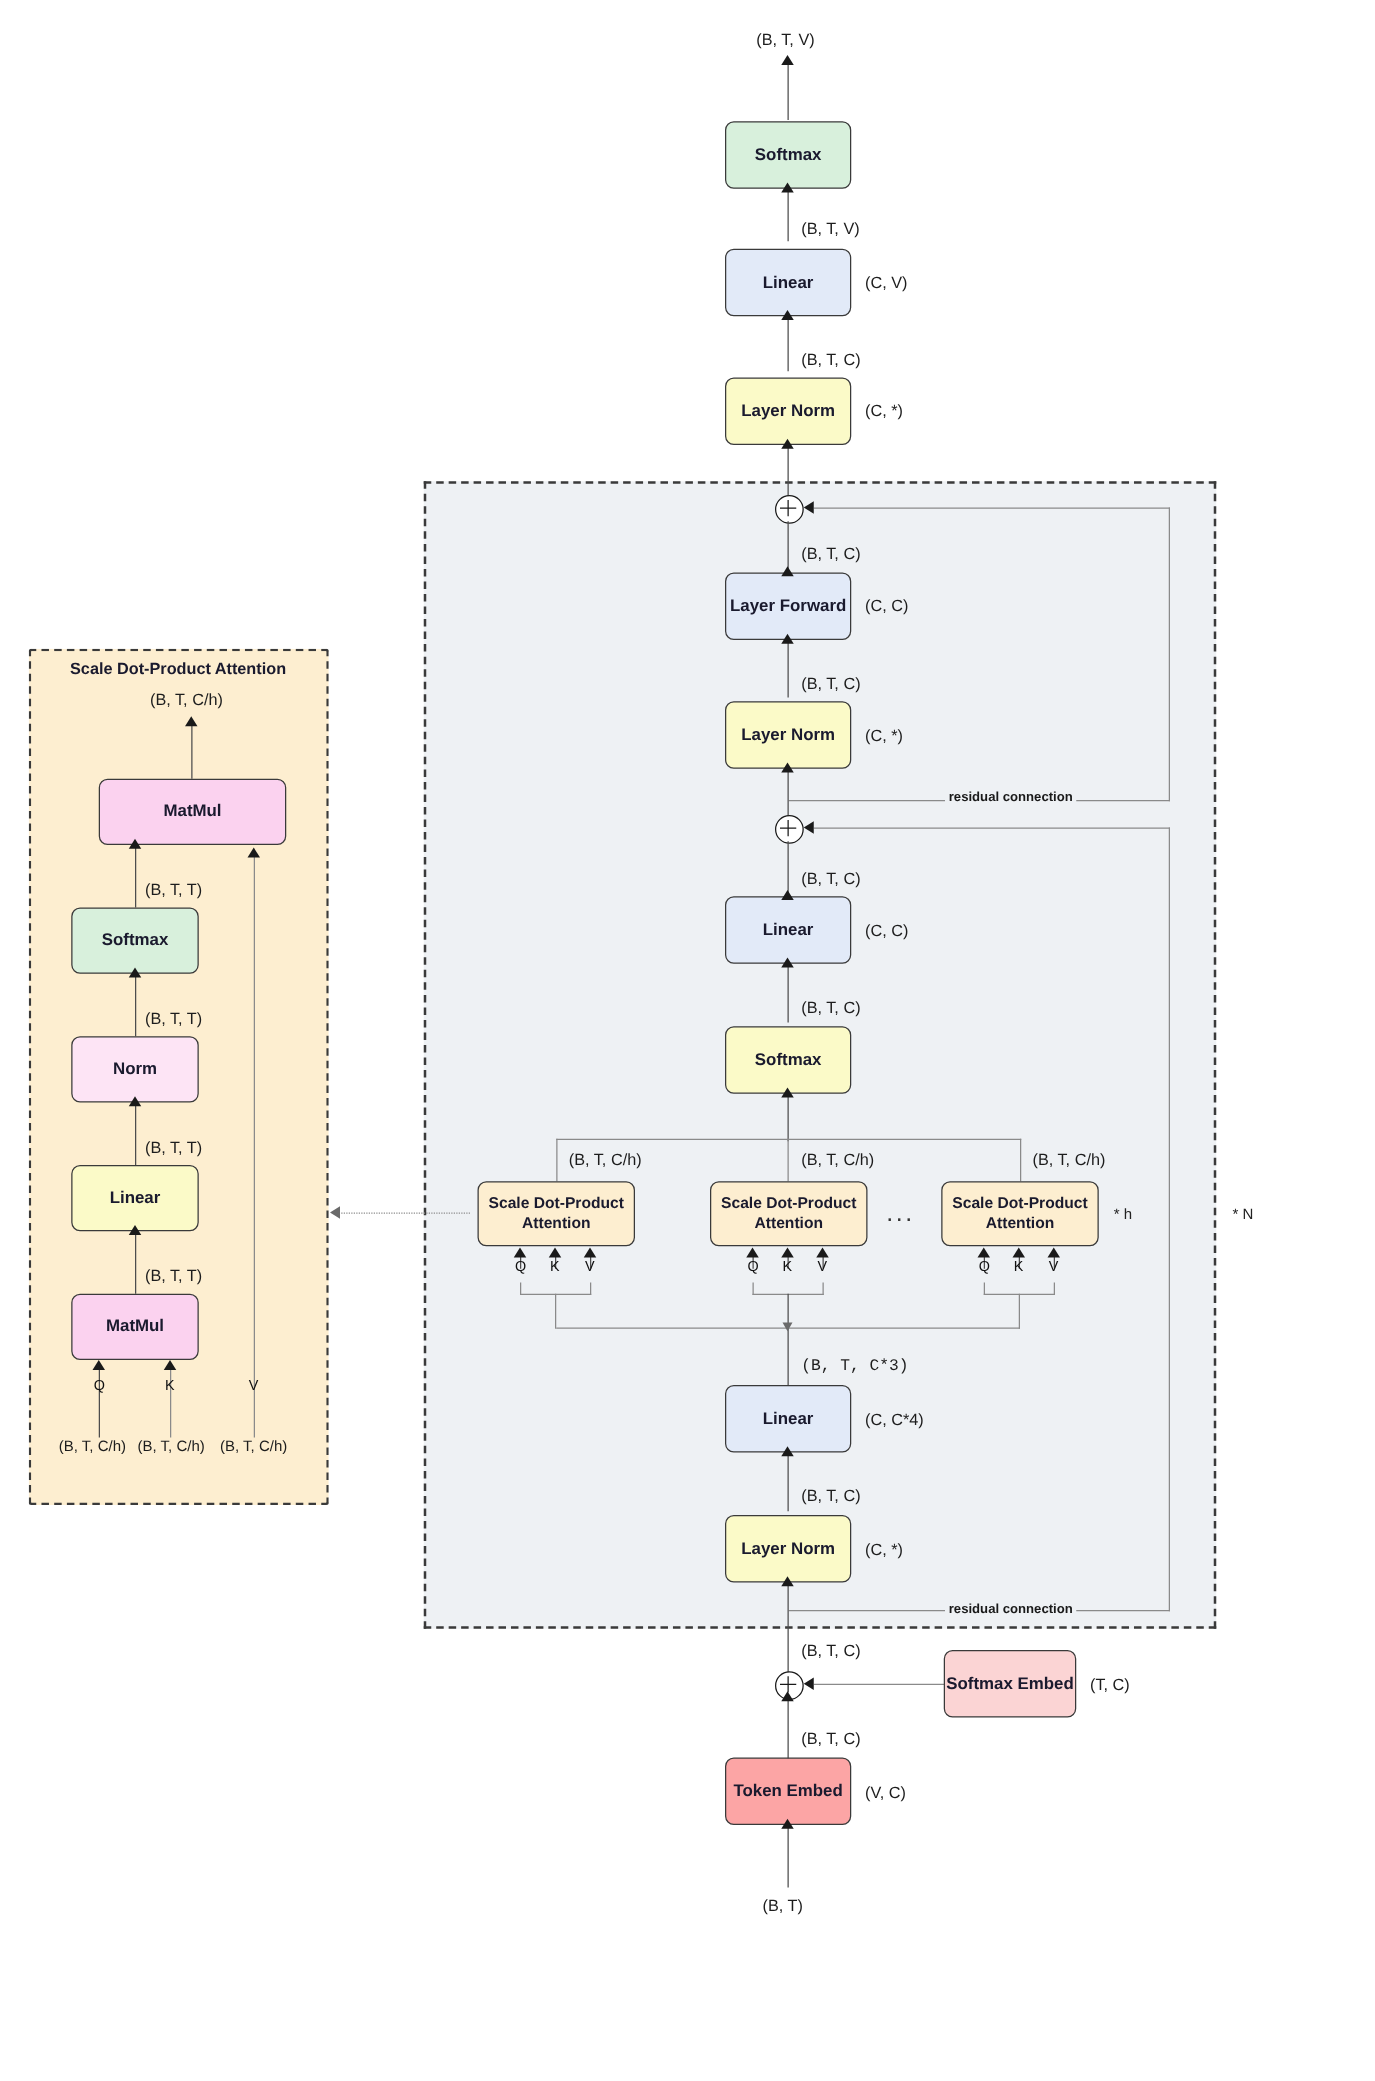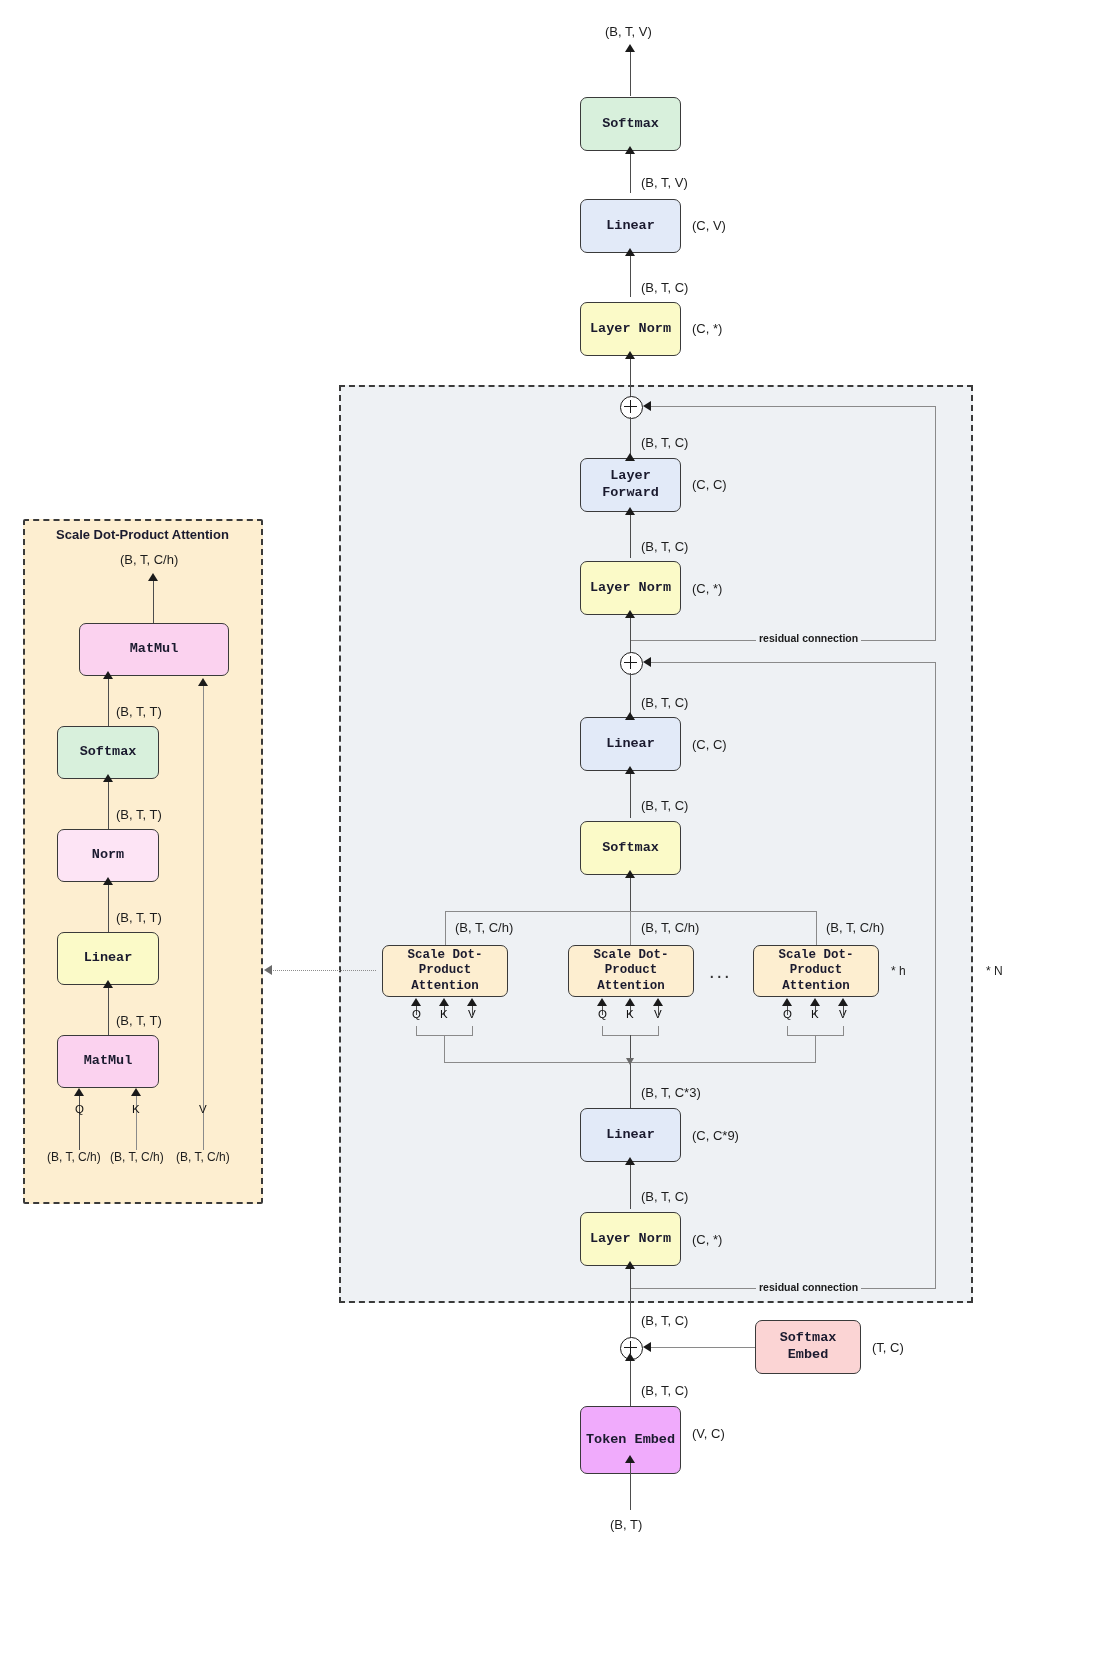--- a/index.html
+++ b/index.html
@@ -1,21 +1,21 @@
 <!DOCTYPE html>
 <html><head>
 <meta charset="utf-8">
 <style>
   html,body{margin:0;padding:0;background:#ffffff;}
   body{font-family:"Liberation Sans",sans-serif;}
   #canvas{position:relative;width:1100px;height:1665px;background:#fff;overflow:hidden;}
 
   .node{position:absolute;box-sizing:border-box;border:1.6px solid #3a3a3a;border-radius:7px;
         display:flex;align-items:center;justify-content:center;text-align:center;
-        font-size:13.5px;font-weight:bold;color:#1a1a2e;line-height:1.25;font-family:Liberation Mono, monospace;}
+        font-size:13.5px;font-weight:bold;color:#1a1a2e;line-height:1.25;}
   .dim{position:absolute;font-size:13px;color:#1d1d1d;white-space:nowrap;}
   .small{position:absolute;font-size:10.5px;font-weight:bold;color:#222;white-space:nowrap;}
   .qkv{position:absolute;font-size:11.5px;color:#111;white-space:nowrap;}
 
   .line{position:absolute;background:#4d4d4d;}
   .vline{width:1.3px;}
   .hline{height:1.3px;}
   .thin{background:#8a8a8a;}
 
   .arrowup{position:absolute;width:0;height:0;border-left:5px solid transparent;
@@ -196,26 +196,26 @@
   <div class="qkv" style="left:839px;top:1008px;">V</div>
   <div class="line vline thin" style="left:787px;top:1026px;height:10px;"></div>
   <div class="line vline thin" style="left:843px;top:1026px;height:10px;"></div>
   <div class="line hline thin" style="left:787px;top:1035px;width:57px;"></div>
   <div class="line vline thin" style="left:815px;top:1035px;height:28px;"></div>
 
   <div class="line hline thin" style="left:445px;top:1062px;width:371px;"></div>
   <div class="line vline" style="left:630px;top:1035px;height:85px;"></div>
   <div class="arrowdown" style="left:626px;top:1058px;"></div>
 
-  <div class="dim" style="left:641px;top:1085px;">(B, T, C*3)</div>
+  <div class="dim" style="left:641px;top:1085px;font-family:Liberation Mono, monospace;">(B, T, C*3)</div>
 
   <div class="node" style="left:580px;top:1108px;width:101px;height:54px;background:#e2eaf8;">
     <span>Linear</span>
   </div>
-  <div class="dim" style="left:692px;top:1128px;">(C, C*9)</div>
+  <div class="dim" style="left:692px;top:1128px;">(C, C*4)</div>
 
   <div class="line vline" style="left:630px;top:1162px;height:47px;"></div>
   <div class="arrowup" style="left:625px;top:1157px;"></div>
   <div class="dim" style="left:641px;top:1189px;">(B, T, C)</div>
 
   <div class="node" style="left:580px;top:1212px;width:101px;height:54px;background:#fbfac8;">
     <span>Layer Norm</span>
   </div>
   <div class="dim" style="left:692px;top:1232px;">(C, *)</div>
 
@@ -230,21 +230,21 @@
 
   <div class="node" style="left:755px;top:1320px;width:106px;height:54px;background:#fbd4d4;">
     <span>Softmax Embed</span>
   </div>
   <div class="dim" style="left:872px;top:1340px;">(T, C)</div>
 
   <div class="line vline" style="left:630px;top:1358px;height:50px;"></div>
   <div class="arrowup" style="left:625px;top:1353px;"></div>
   <div class="dim" style="left:641px;top:1383px;">(B, T, C)</div>
 
-  <div class="node" style="left:580px;top:1406px;width:101px;height:68px;background:#f0abfc;">
+  <div class="node" style="left:580px;top:1406px;width:101px;height:54px;background:#fca5a5;">
     <span>Token Embed</span>
   </div>
   <div class="dim" style="left:692px;top:1426px;">(V, C)</div>
 
   <div class="line vline" style="left:630px;top:1460px;height:50px;"></div>
   <div class="arrowup" style="left:625px;top:1455px;"></div>
   <div class="dim" style="left:610px;top:1517px;">(B, T)</div>
 
   <div class="dashbox attnbg" style="left:23px;top:519px;width:240px;height:685px;"></div>
 

